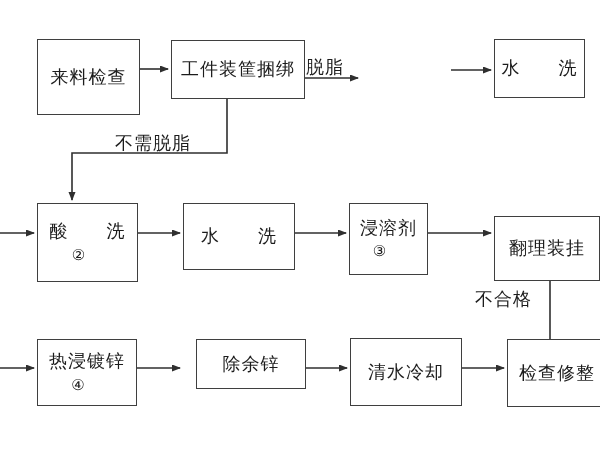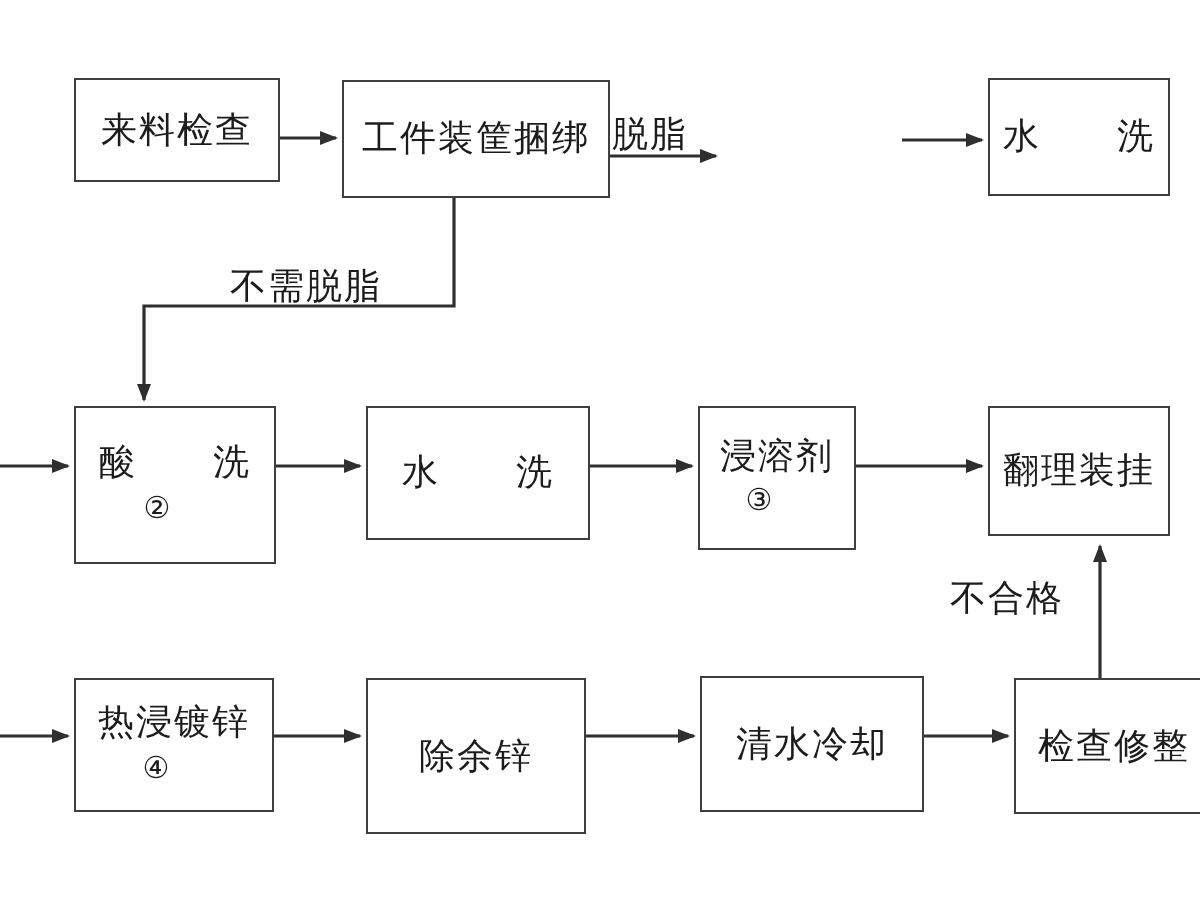--- a/index.html
+++ b/index.html
@@ -55,50 +55,50 @@
 
       <line x1="0" y1="368" x2="34" y2="368" marker-end="url(#arr)"></line>
       <line x1="137" y1="368" x2="180" y2="368" marker-end="url(#arr)"></line>
       <line x1="293" y1="368" x2="347" y2="368" marker-end="url(#arr)"></line>
       <line x1="462" y1="368" x2="504" y2="368" marker-end="url(#arr)"></line>
 
       <line x1="550" y1="339" x2="550" y2="273" marker-end="url(#arr)"></line>
     </g>
   </svg>
 
-  <div class="node" style="left:37px;top:39px;width:103px;height:52px">
+  <div class="node" style="left:37px;top:39px;width:103px;height:76px">
     <span class="lbl">来料检查</span>
   </div>
   <div class="node" style="left:171px;top:40px;width:134px;height:59px">
     <span class="lbl">工件装筐捆绑</span>
   </div>
   <div class="node" style="left:494px;top:39px;width:91px;height:59px">
     <span class="lbl">水　　洗</span>
   </div>
 
   <div class="node" style="left:37px;top:203px;width:101px;height:79px">
     <span class="lbl">酸　　洗</span>
     <span class="num">②</span>
   </div>
   <div class="node" style="left:183px;top:203px;width:112px;height:67px">
     <span class="lbl">水　　洗</span>
   </div>
   <div class="node" style="left:349px;top:203px;width:79px;height:72px">
     <span class="lbl">浸溶剂</span>
     <span class="num">③</span>
   </div>
-  <div class="node" style="left:494px;top:203px;width:91px;height:65px">
+  <div class="node" style="left:494px;top:216px;width:106px;height:65px">
     <span class="lbl">翻理装挂</span>
   </div>
 
   <div class="node" style="left:37px;top:339px;width:100px;height:67px">
     <span class="lbl">热浸镀锌</span>
     <span class="num">④</span>
   </div>
-  <div class="node" style="left:183px;top:339px;width:110px;height:78px">
+  <div class="node" style="left:196px;top:339px;width:110px;height:50px">
     <span class="lbl">除余锌</span>
   </div>
   <div class="node" style="left:350px;top:338px;width:112px;height:68px">
     <span class="lbl">清水冷却</span>
   </div>
   <div class="node" style="left:507px;top:339px;width:100px;height:68px">
     <span class="lbl">检查修整</span>
   </div>
 
   <div class="edge-label" style="left:306px;top:55px;width:52px">脱脂</div>

